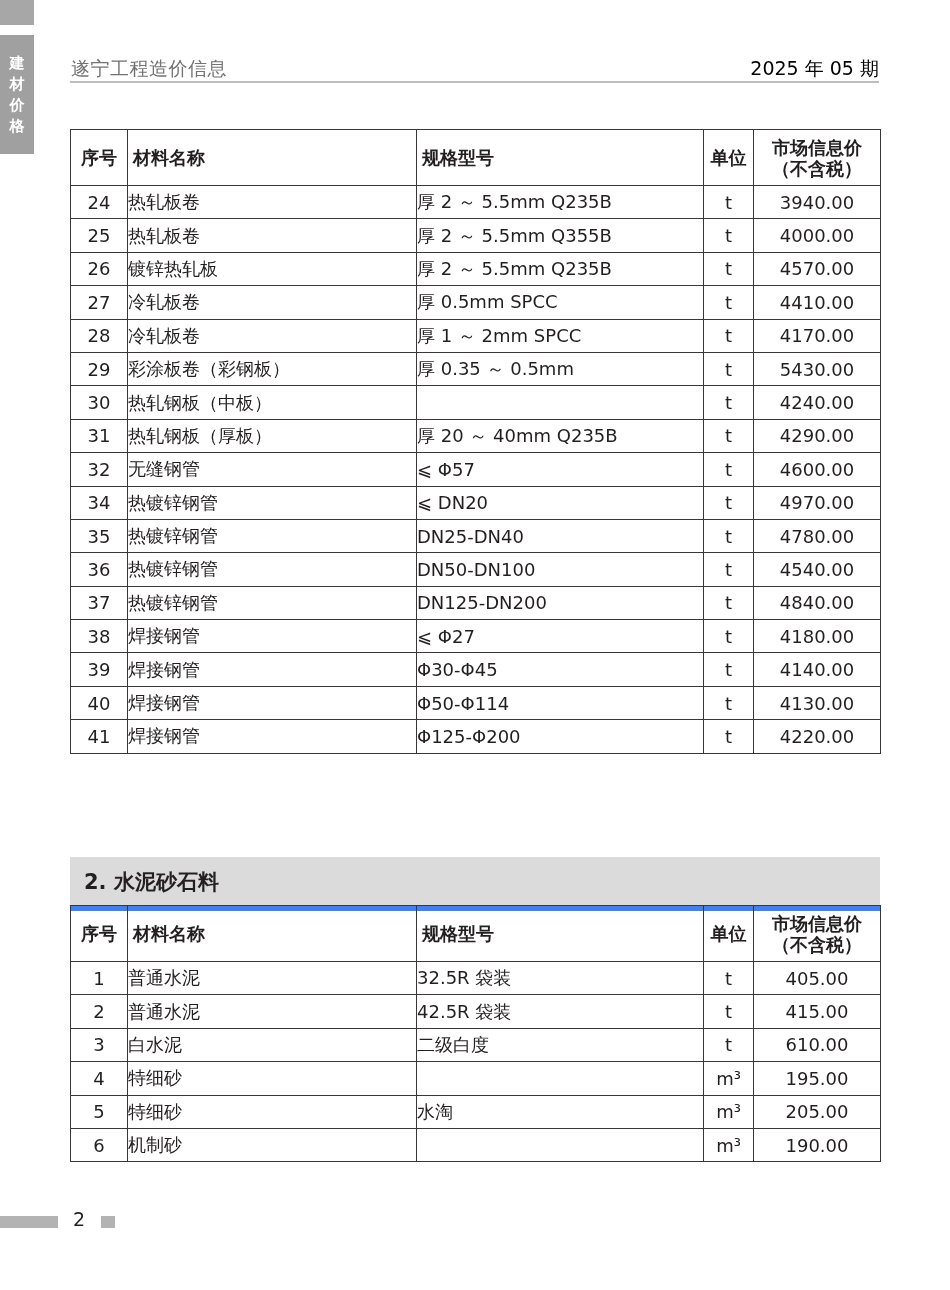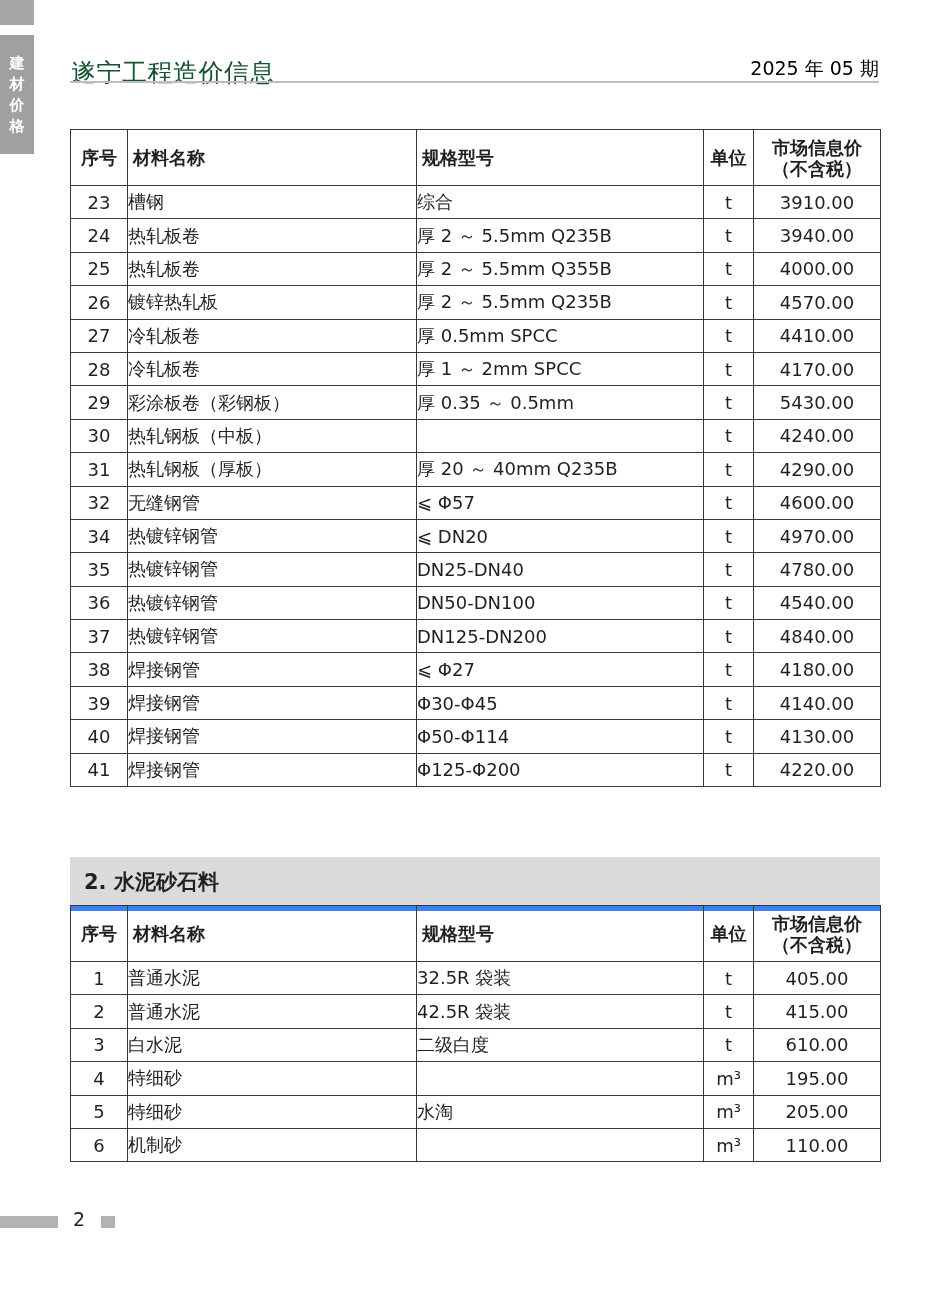--- a/index.html
+++ b/index.html
@@ -5,21 +5,21 @@
   html, body { margin: 0; padding: 0; background: #ffffff; }
   body { width: 950px; height: 1290px; position: relative; overflow: hidden;
          font-family: "DejaVu Sans", "Liberation Sans", sans-serif; color: #231f20; }
 
   .side-tab-top { position: absolute; left: 0; top: 0; width: 34px; height: 25px; background: #a7a7a7; }
   .side-tab { position: absolute; left: 0; top: 35px; width: 34px; height: 119px; background: #a0a0a0;
               color: #ffffff; font-size: 15px; font-weight: bold; display: flex; flex-direction: column;
               align-items: center; justify-content: center; line-height: 21px; }
   .side-tab span { display: block; }
 
-  .header-title { position: absolute; left: 71px; top: 56px; font-size: 25px; color: #14532d; letter-spacing: 0.5px; }
+  .header-title { position: absolute; left: 71px; top: 56px; font-size: 19px; color: #737373; letter-spacing: 0.5px; }
   .header-issue { position: absolute; right: 71px; top: 56px; font-size: 19px; color: #000000; }
   .header-rule { position: absolute; left: 70px; top: 81px; width: 809px; height: 2px; background: #bdbdbd; }
 
   table.price { position: absolute; left: 70px; width: 810px; border-collapse: collapse; table-layout: fixed; }
   table.price td, table.price th { border: 1.3px solid #3a3636; padding: 0; font-size: 18px; font-weight: normal; }
   table.price th { font-weight: bold; font-size: 18px; }
   table.price col.c-no { width: 57px; }
   table.price col.c-name { width: 289px; }
   table.price col.c-spec { width: 287px; }
   table.price col.c-unit { width: 50px; }
@@ -75,27 +75,20 @@
       <th class="left">材料名称</th>
       <th class="left">规格型号</th>
       <th class="center">单位</th>
       <th class="center price-h">
         <div>市场信息价</div>
         <div>（不含税）</div>
       </th>
     </tr>
   </thead>
   <tbody id="table1-body">
-      <tr class="data-row">
-        <td class="no">23</td>
-        <td class="name">槽钢</td>
-        <td class="spec">综合</td>
-        <td class="unit">t</td>
-        <td class="val">3910.00</td>
-      </tr>
       <tr class="data-row">
         <td class="no">24</td>
         <td class="name">热轧板卷</td>
         <td class="spec">厚 2 ～ 5.5mm Q235B</td>
         <td class="unit">t</td>
         <td class="val">3940.00</td>
       </tr>
       <tr class="data-row">
         <td class="no">25</td>
         <td class="name">热轧板卷</td>
@@ -269,20 +262,20 @@
         <td class="name">特细砂</td>
         <td class="spec">水淘</td>
         <td class="unit">m³</td>
         <td class="val">205.00</td>
       </tr>
       <tr class="data-row">
         <td class="no">6</td>
         <td class="name">机制砂</td>
         <td class="spec"></td>
         <td class="unit">m³</td>
-        <td class="val">110.00</td>
+        <td class="val">190.00</td>
       </tr>
     </tbody>
 </table>
 
 <div class="footer-bar"></div>
 <div class="footer-page">2</div>
 <div class="footer-square"></div>
 
 </body></html>

